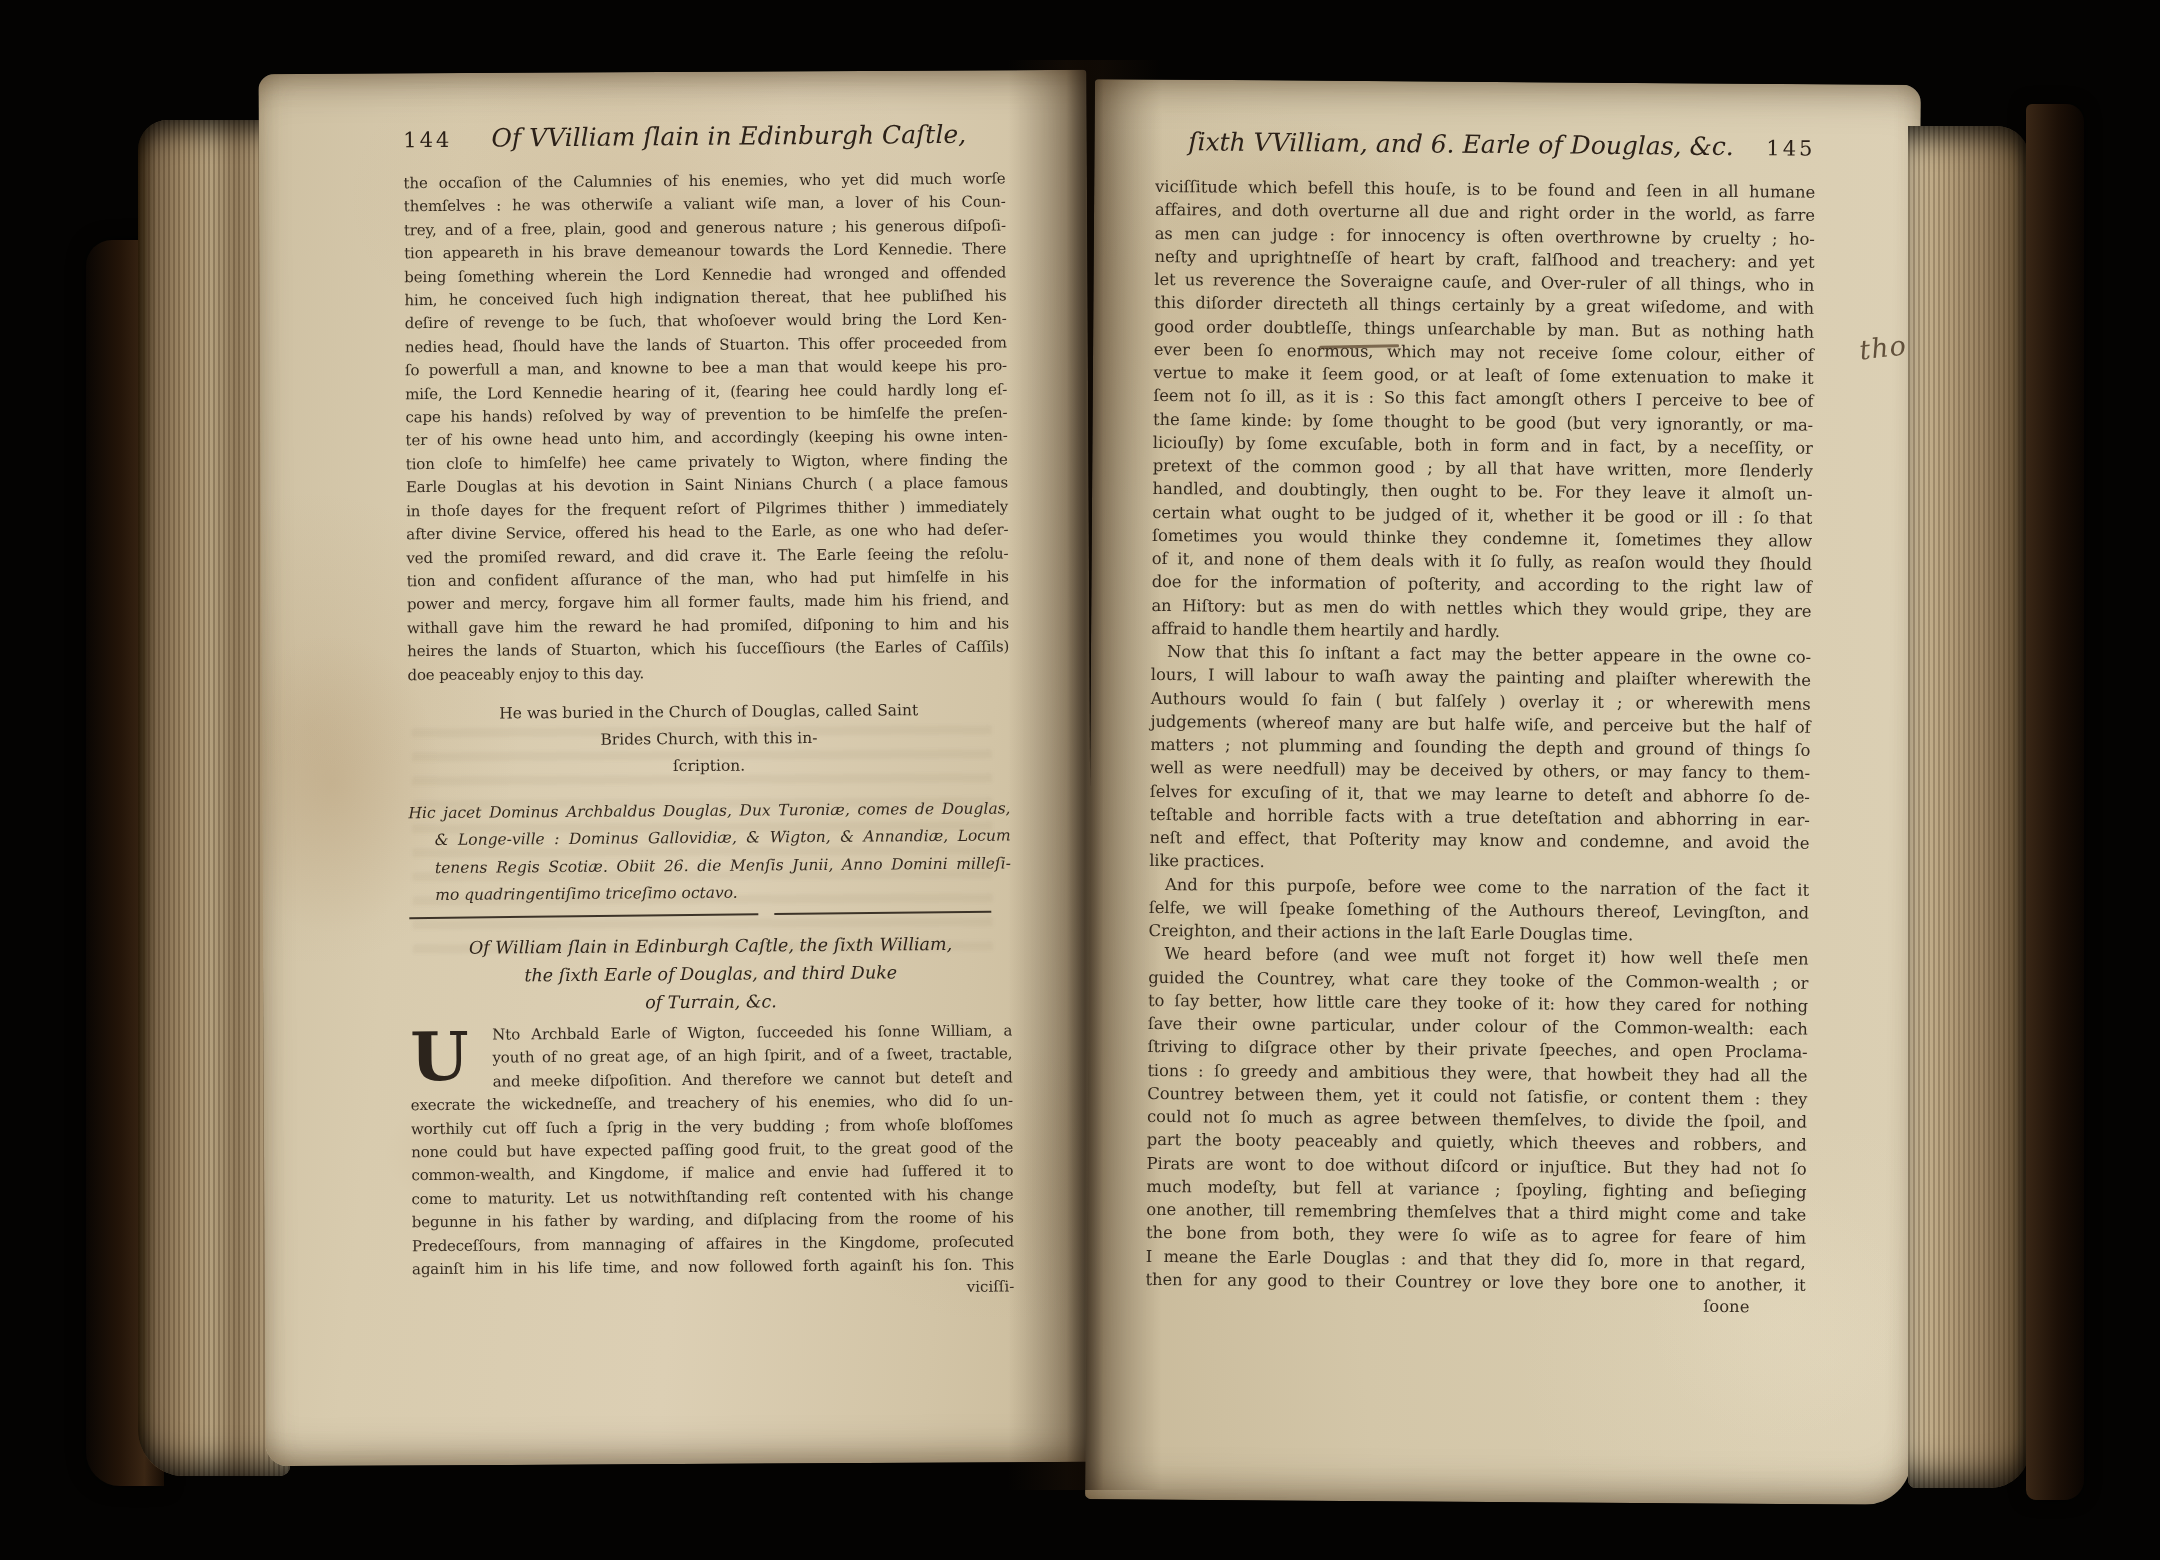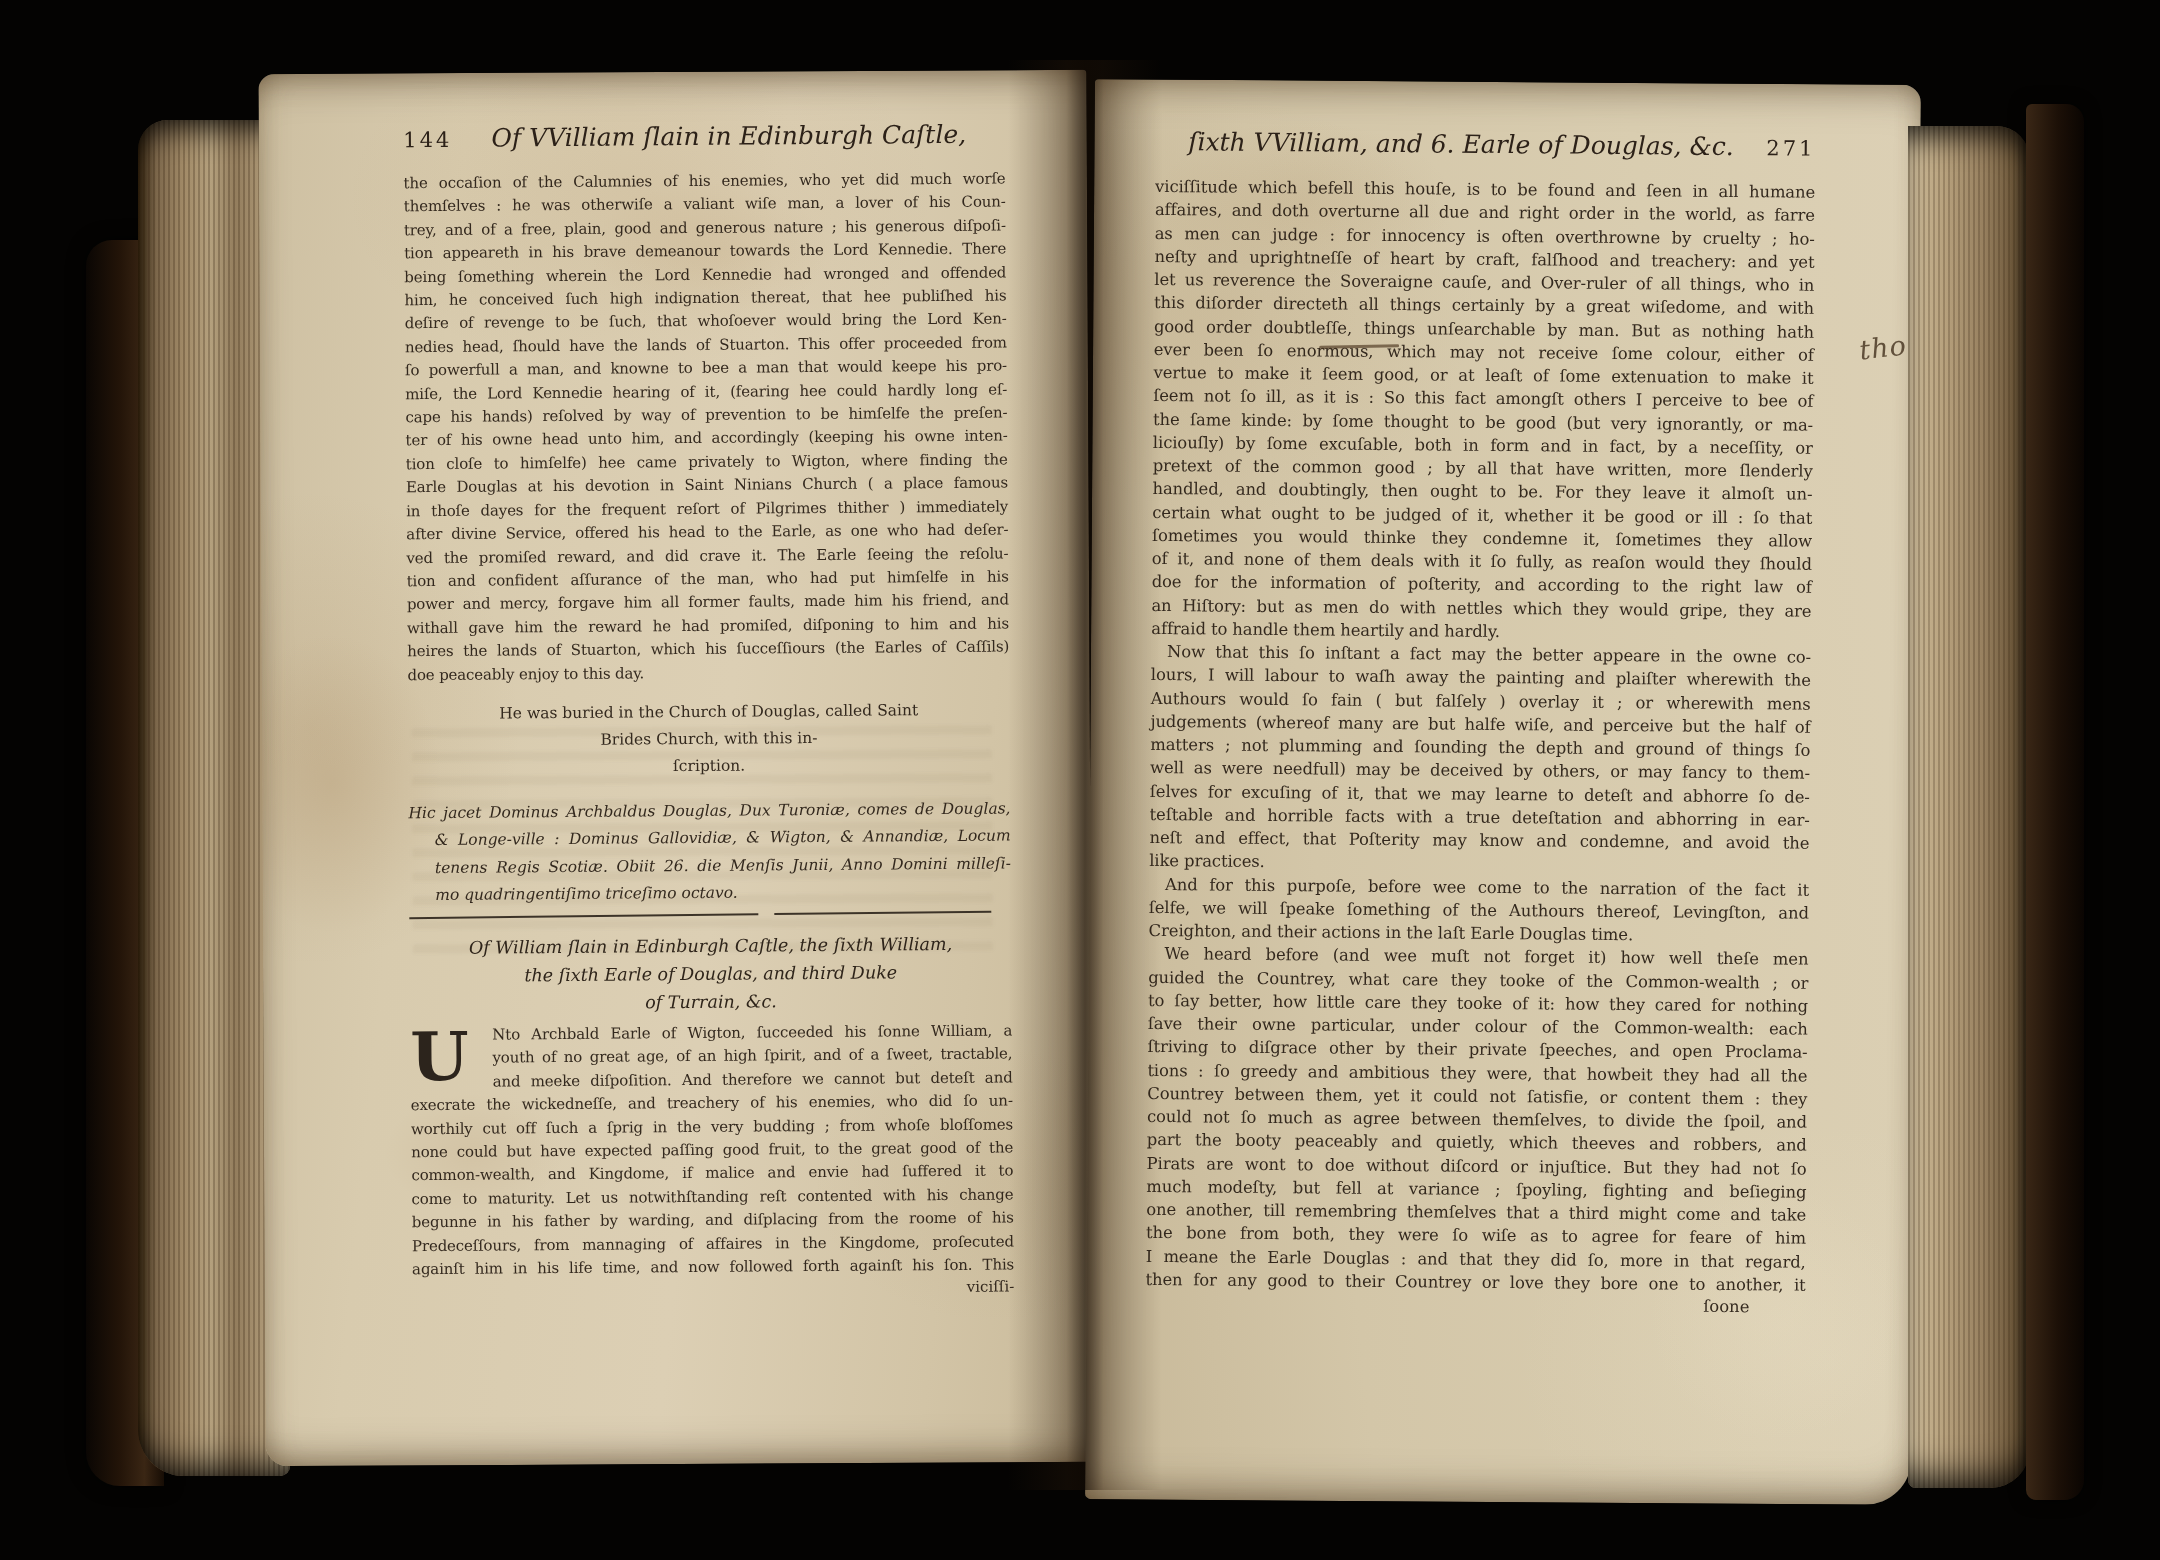--- a/index.html
+++ b/index.html
@@ -195,21 +195,21 @@
       </div>
     </div>
 
     <div class="page page-right">
       <div class="stain" style="left:60px;top:40px;width:300px;height:160px;background:radial-gradient(closest-side,rgba(150,115,65,.10),rgba(0,0,0,0));"></div>
       <div class="stain" style="left:560px;top:1100px;width:260px;height:260px;background:radial-gradient(closest-side,rgba(235,225,200,.22),rgba(0,0,0,0));"></div>
 
       <div class="text-block right-tb">
         <div class="running-head rh-right">
           <span class="head-title italic">ſixth VVilliam, and 6. Earle of Douglas, &amp;c.</span>
-          <span class="pageno">271</span>
+          <span class="pageno">145</span>
         </div>
         <div class="para">
             <div class="line">viciſſitude which befell this houſe, is to be found and ſeen in all humane</div>
             <div class="line">affaires, and doth overturne all due and right order in the world, as farre</div>
             <div class="line">as men can judge :  for innocency is often overthrowne by cruelty ; ho-</div>
             <div class="line">neſty and uprightneſſe of heart by craft, falſhood and treachery: and yet</div>
             <div class="line">let us reverence the Soveraigne cauſe, and Over-ruler of all things, who in</div>
             <div class="line">this diſorder directeth all things certainly by a great wiſedome, and with</div>
             <div class="line">good order doubtleſſe, things unſearchable by man.  But as nothing hath</div>
             <div class="line">ever been ſo enormous, which may not receive ſome colour, either of</div>

